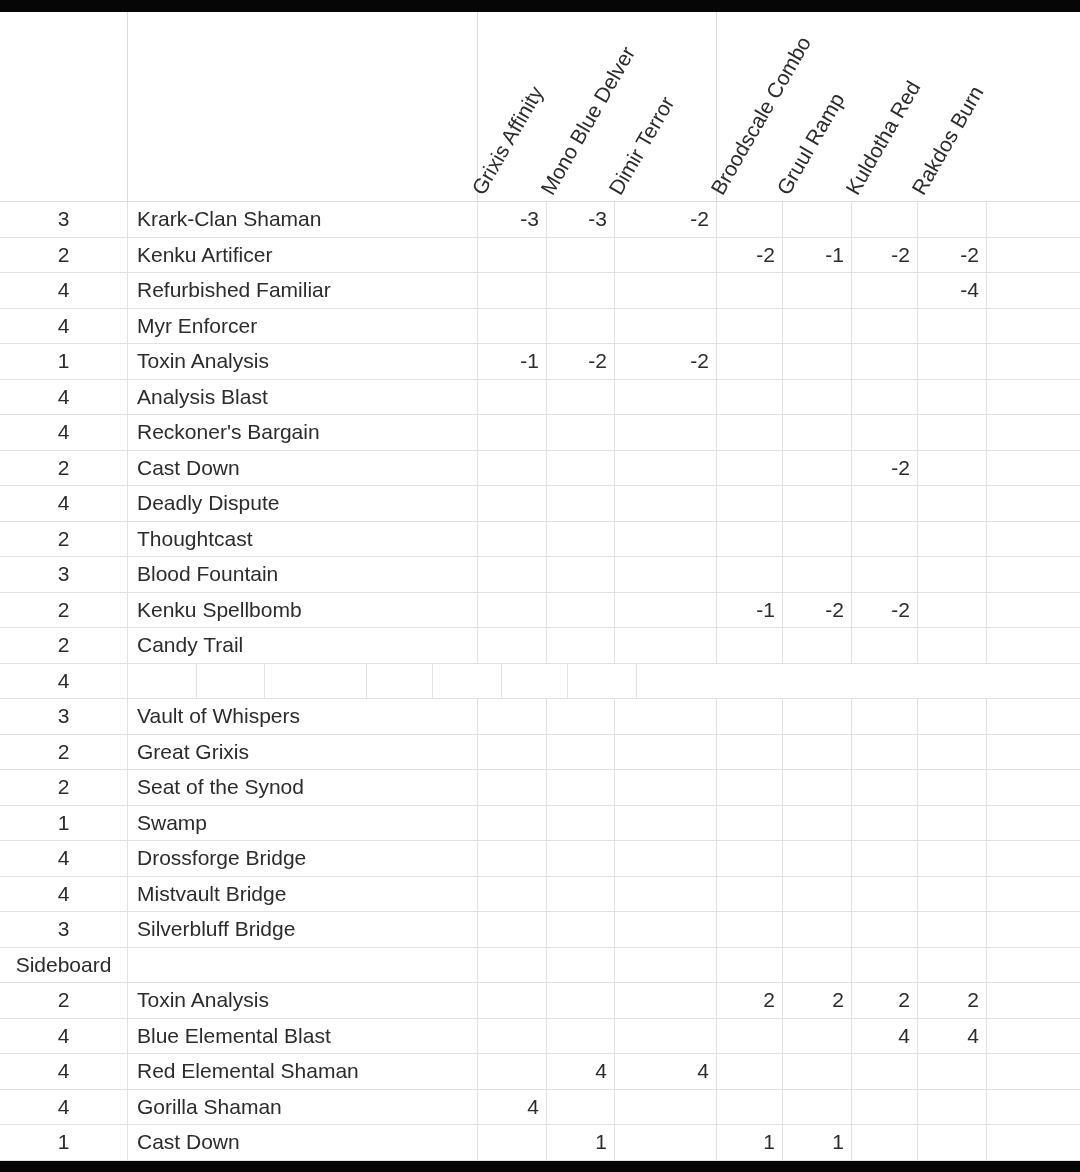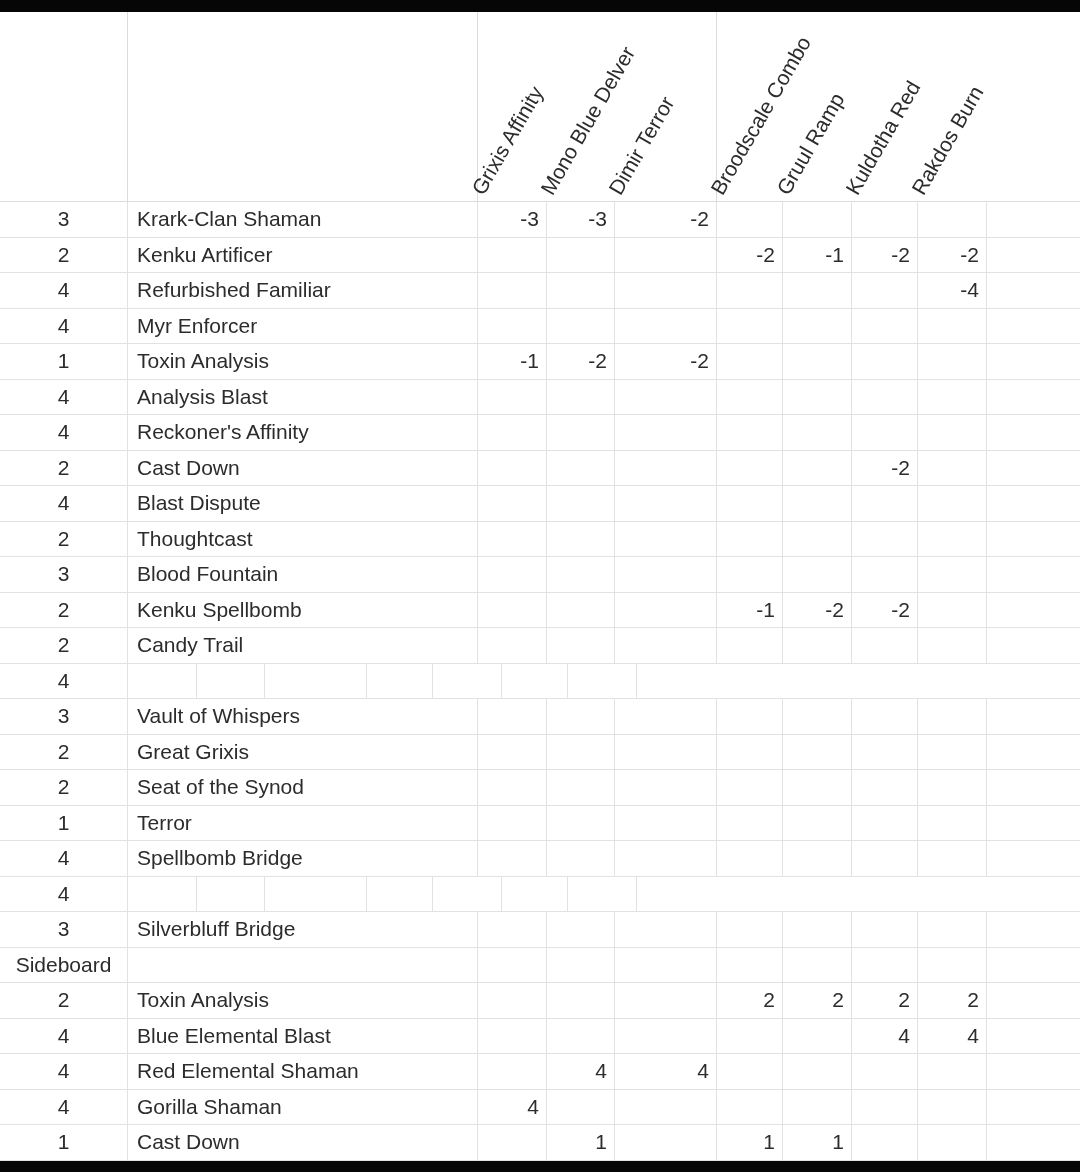--- a/index.html
+++ b/index.html
@@ -128,21 +128,21 @@
       <div class="cell c-val w1"></div>
       <div class="cell c-val w2"></div>
       <div class="cell c-val w3"></div>
       <div class="cell c-val w4"></div>
       <div class="cell c-val w5"></div>
       <div class="cell c-val w6"></div>
       <div class="cell c-extra"></div>
     </div>
         <div class="row">
       <div class="cell c-count">4</div>
-      <div class="cell c-name">Reckoner's Affinity</div>
+      <div class="cell c-name">Reckoner's Bargain</div>
       <div class="cell c-val w0"></div>
       <div class="cell c-val w1"></div>
       <div class="cell c-val w2"></div>
       <div class="cell c-val w3"></div>
       <div class="cell c-val w4"></div>
       <div class="cell c-val w5"></div>
       <div class="cell c-val w6"></div>
       <div class="cell c-extra"></div>
     </div>
         <div class="row">
@@ -152,21 +152,21 @@
       <div class="cell c-val w1"></div>
       <div class="cell c-val w2"></div>
       <div class="cell c-val w3"></div>
       <div class="cell c-val w4"></div>
       <div class="cell c-val w5">-2</div>
       <div class="cell c-val w6"></div>
       <div class="cell c-extra"></div>
     </div>
         <div class="row">
       <div class="cell c-count">4</div>
-      <div class="cell c-name">Blast Dispute</div>
+      <div class="cell c-name">Deadly Dispute</div>
       <div class="cell c-val w0"></div>
       <div class="cell c-val w1"></div>
       <div class="cell c-val w2"></div>
       <div class="cell c-val w3"></div>
       <div class="cell c-val w4"></div>
       <div class="cell c-val w5"></div>
       <div class="cell c-val w6"></div>
       <div class="cell c-extra"></div>
     </div>
         <div class="row">
@@ -259,44 +259,45 @@
       <div class="cell c-val w1"></div>
       <div class="cell c-val w2"></div>
       <div class="cell c-val w3"></div>
       <div class="cell c-val w4"></div>
       <div class="cell c-val w5"></div>
       <div class="cell c-val w6"></div>
       <div class="cell c-extra"></div>
     </div>
         <div class="row">
       <div class="cell c-count">1</div>
-      <div class="cell c-name">Terror</div>
-      <div class="cell c-val w0"></div>
-      <div class="cell c-val w1"></div>
-      <div class="cell c-val w2"></div>
-      <div class="cell c-val w3"></div>
-      <div class="cell c-val w4"></div>
-      <div class="cell c-val w5"></div>
-      <div class="cell c-val w6"></div>
-      <div class="cell c-extra"></div>
-    </div>
-        <div class="row">
-      <div class="cell c-count">4</div>
-      <div class="cell c-name">Spellbomb Bridge</div>
-      <div class="cell c-val w0"></div>
-      <div class="cell c-val w1"></div>
-      <div class="cell c-val w2"></div>
-      <div class="cell c-val w3"></div>
-      <div class="cell c-val w4"></div>
-      <div class="cell c-val w5"></div>
-      <div class="cell c-val w6"></div>
-      <div class="cell c-extra"></div>
-    </div>
-        <div class="row">
-      <div class="cell c-count">4</div>
+      <div class="cell c-name">Swamp</div>
+      <div class="cell c-val w0"></div>
+      <div class="cell c-val w1"></div>
+      <div class="cell c-val w2"></div>
+      <div class="cell c-val w3"></div>
+      <div class="cell c-val w4"></div>
+      <div class="cell c-val w5"></div>
+      <div class="cell c-val w6"></div>
+      <div class="cell c-extra"></div>
+    </div>
+        <div class="row">
+      <div class="cell c-count">4</div>
+      <div class="cell c-name">Drossforge Bridge</div>
+      <div class="cell c-val w0"></div>
+      <div class="cell c-val w1"></div>
+      <div class="cell c-val w2"></div>
+      <div class="cell c-val w3"></div>
+      <div class="cell c-val w4"></div>
+      <div class="cell c-val w5"></div>
+      <div class="cell c-val w6"></div>
+      <div class="cell c-extra"></div>
+    </div>
+        <div class="row">
+      <div class="cell c-count">4</div>
+      <div class="cell c-name">Mistvault Bridge</div>
       <div class="cell c-val w0"></div>
       <div class="cell c-val w1"></div>
       <div class="cell c-val w2"></div>
       <div class="cell c-val w3"></div>
       <div class="cell c-val w4"></div>
       <div class="cell c-val w5"></div>
       <div class="cell c-val w6"></div>
       <div class="cell c-extra"></div>
     </div>
         <div class="row">

